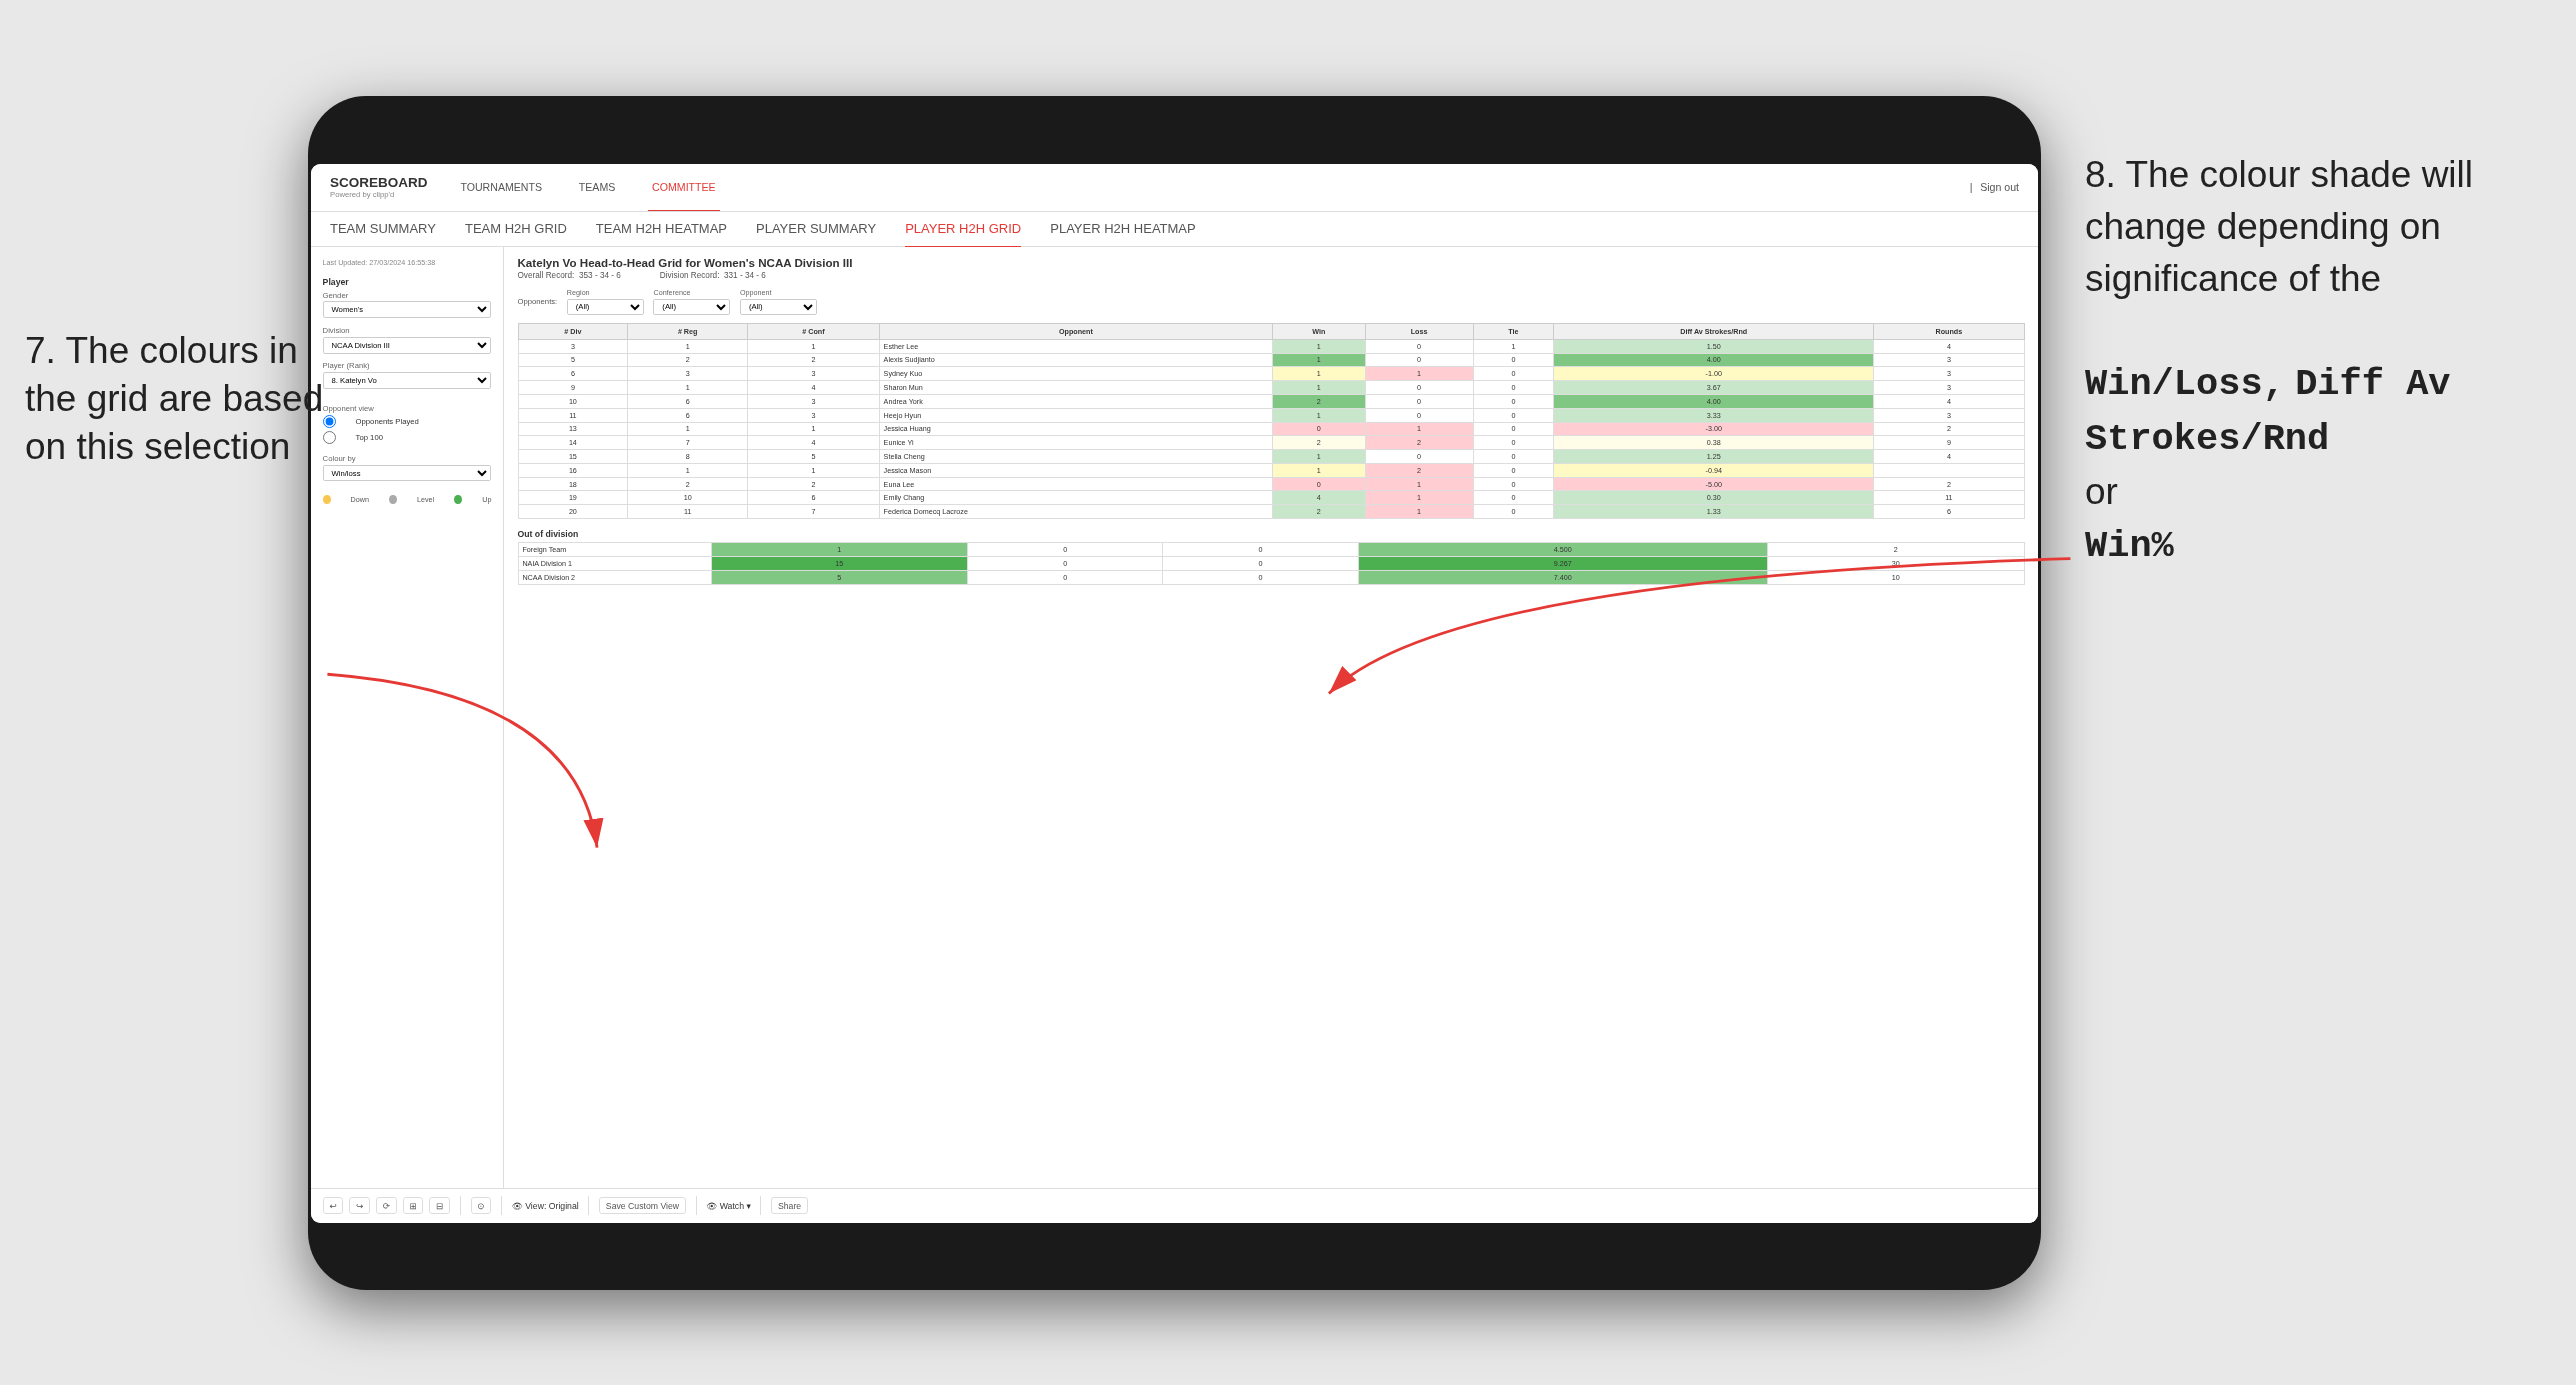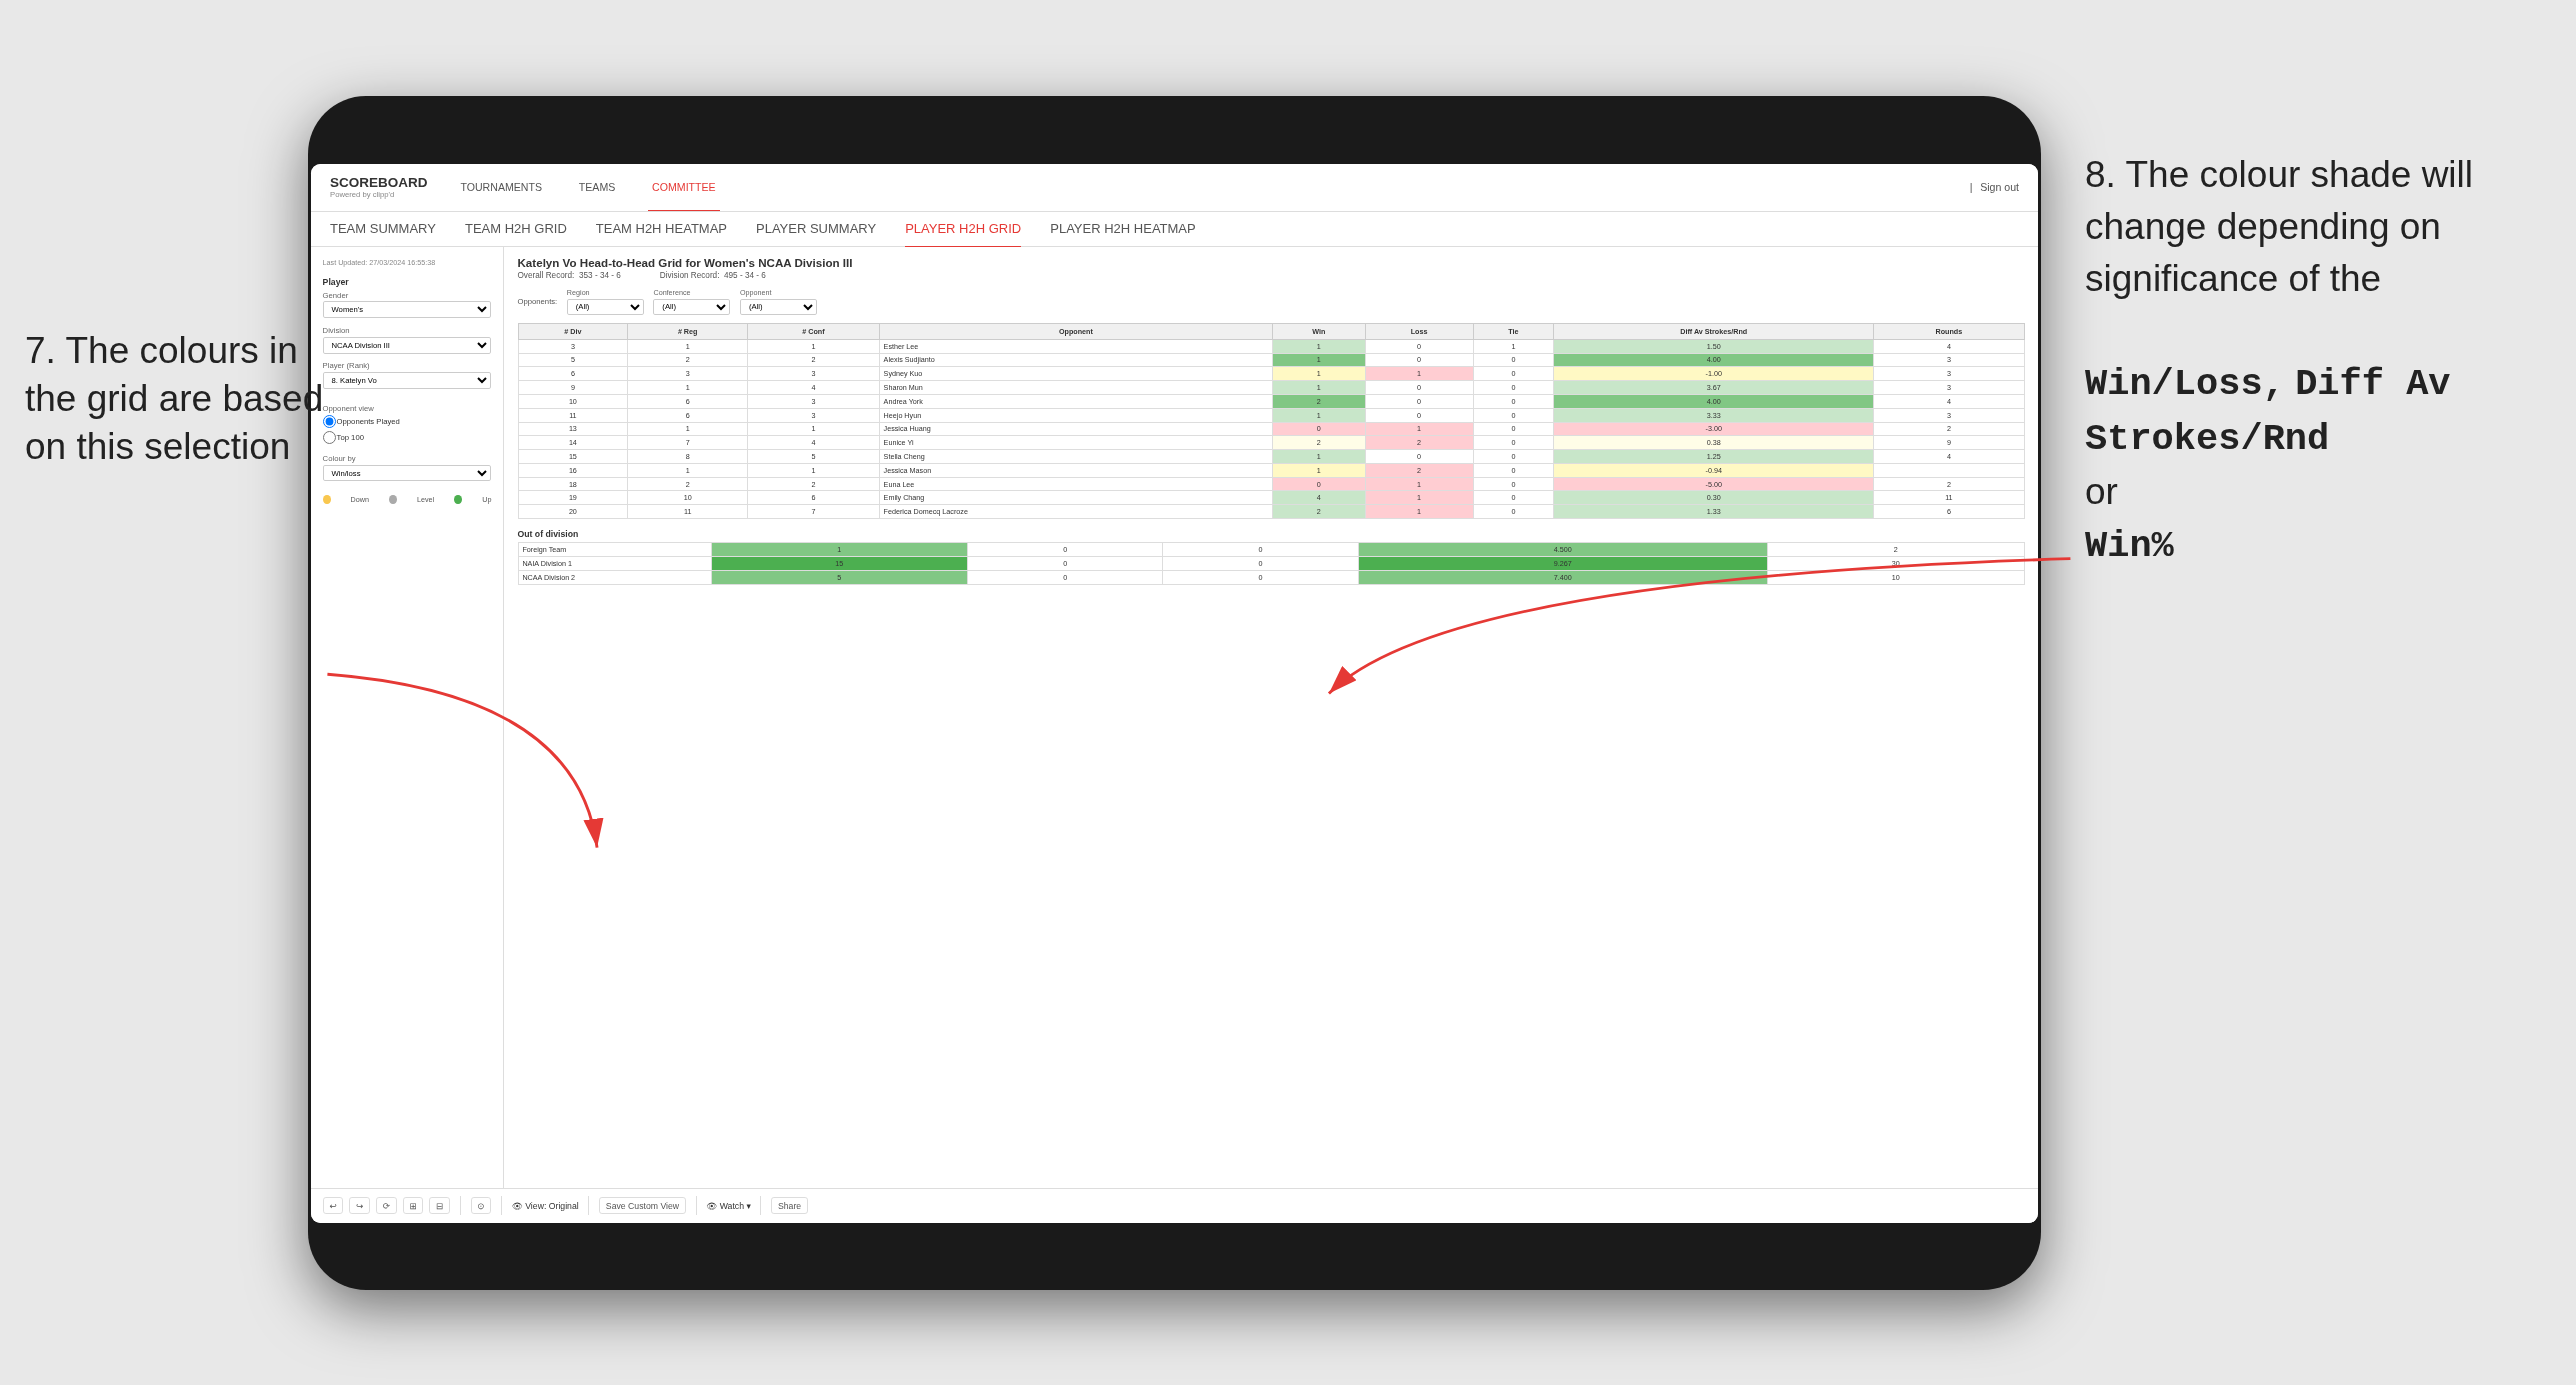--- a/index.html
+++ b/index.html
@@ -204,21 +204,21 @@
     }
 
     .opponent-view {
       margin-top: 7.7px;
     }
     .radio-label {
       font-size: 7.7px;
       color: #333;
       display: flex;
       align-items: center;
-      gap: 1px;
+      gap: 20px;
       margin-bottom: 2.9px;
     }
 
     .colour-by {
       margin-top: 9.6px;
     }
 
     .legend {
       display: flex;
       align-items: center;
@@ -436,21 +436,21 @@
 
       <div class="grid-area">
         <div class="grid-title">Katelyn Vo Head-to-Head Grid for Women's NCAA Division III</div>
         <div class="grid-records">
           <span>
             <span>Overall Record:</span>&nbsp;
             <span>353 - 34 - 6</span>
           </span>
           <span>
             <span>Division Record:</span>&nbsp;
-            <span>495 - 34 - 6</span>
+            <span>331 - 34 - 6</span>
           </span>
         </div>
 
         <div class="filter-row">
           <span style="font-size:7.7px;color:#555;">Opponents:</span>
           <div class="filter-group">
             <span class="filter-group-label">Region</span>
             <select class="filter-select"><option>(All)</option></select>
           </div>
           <div class="filter-group">

